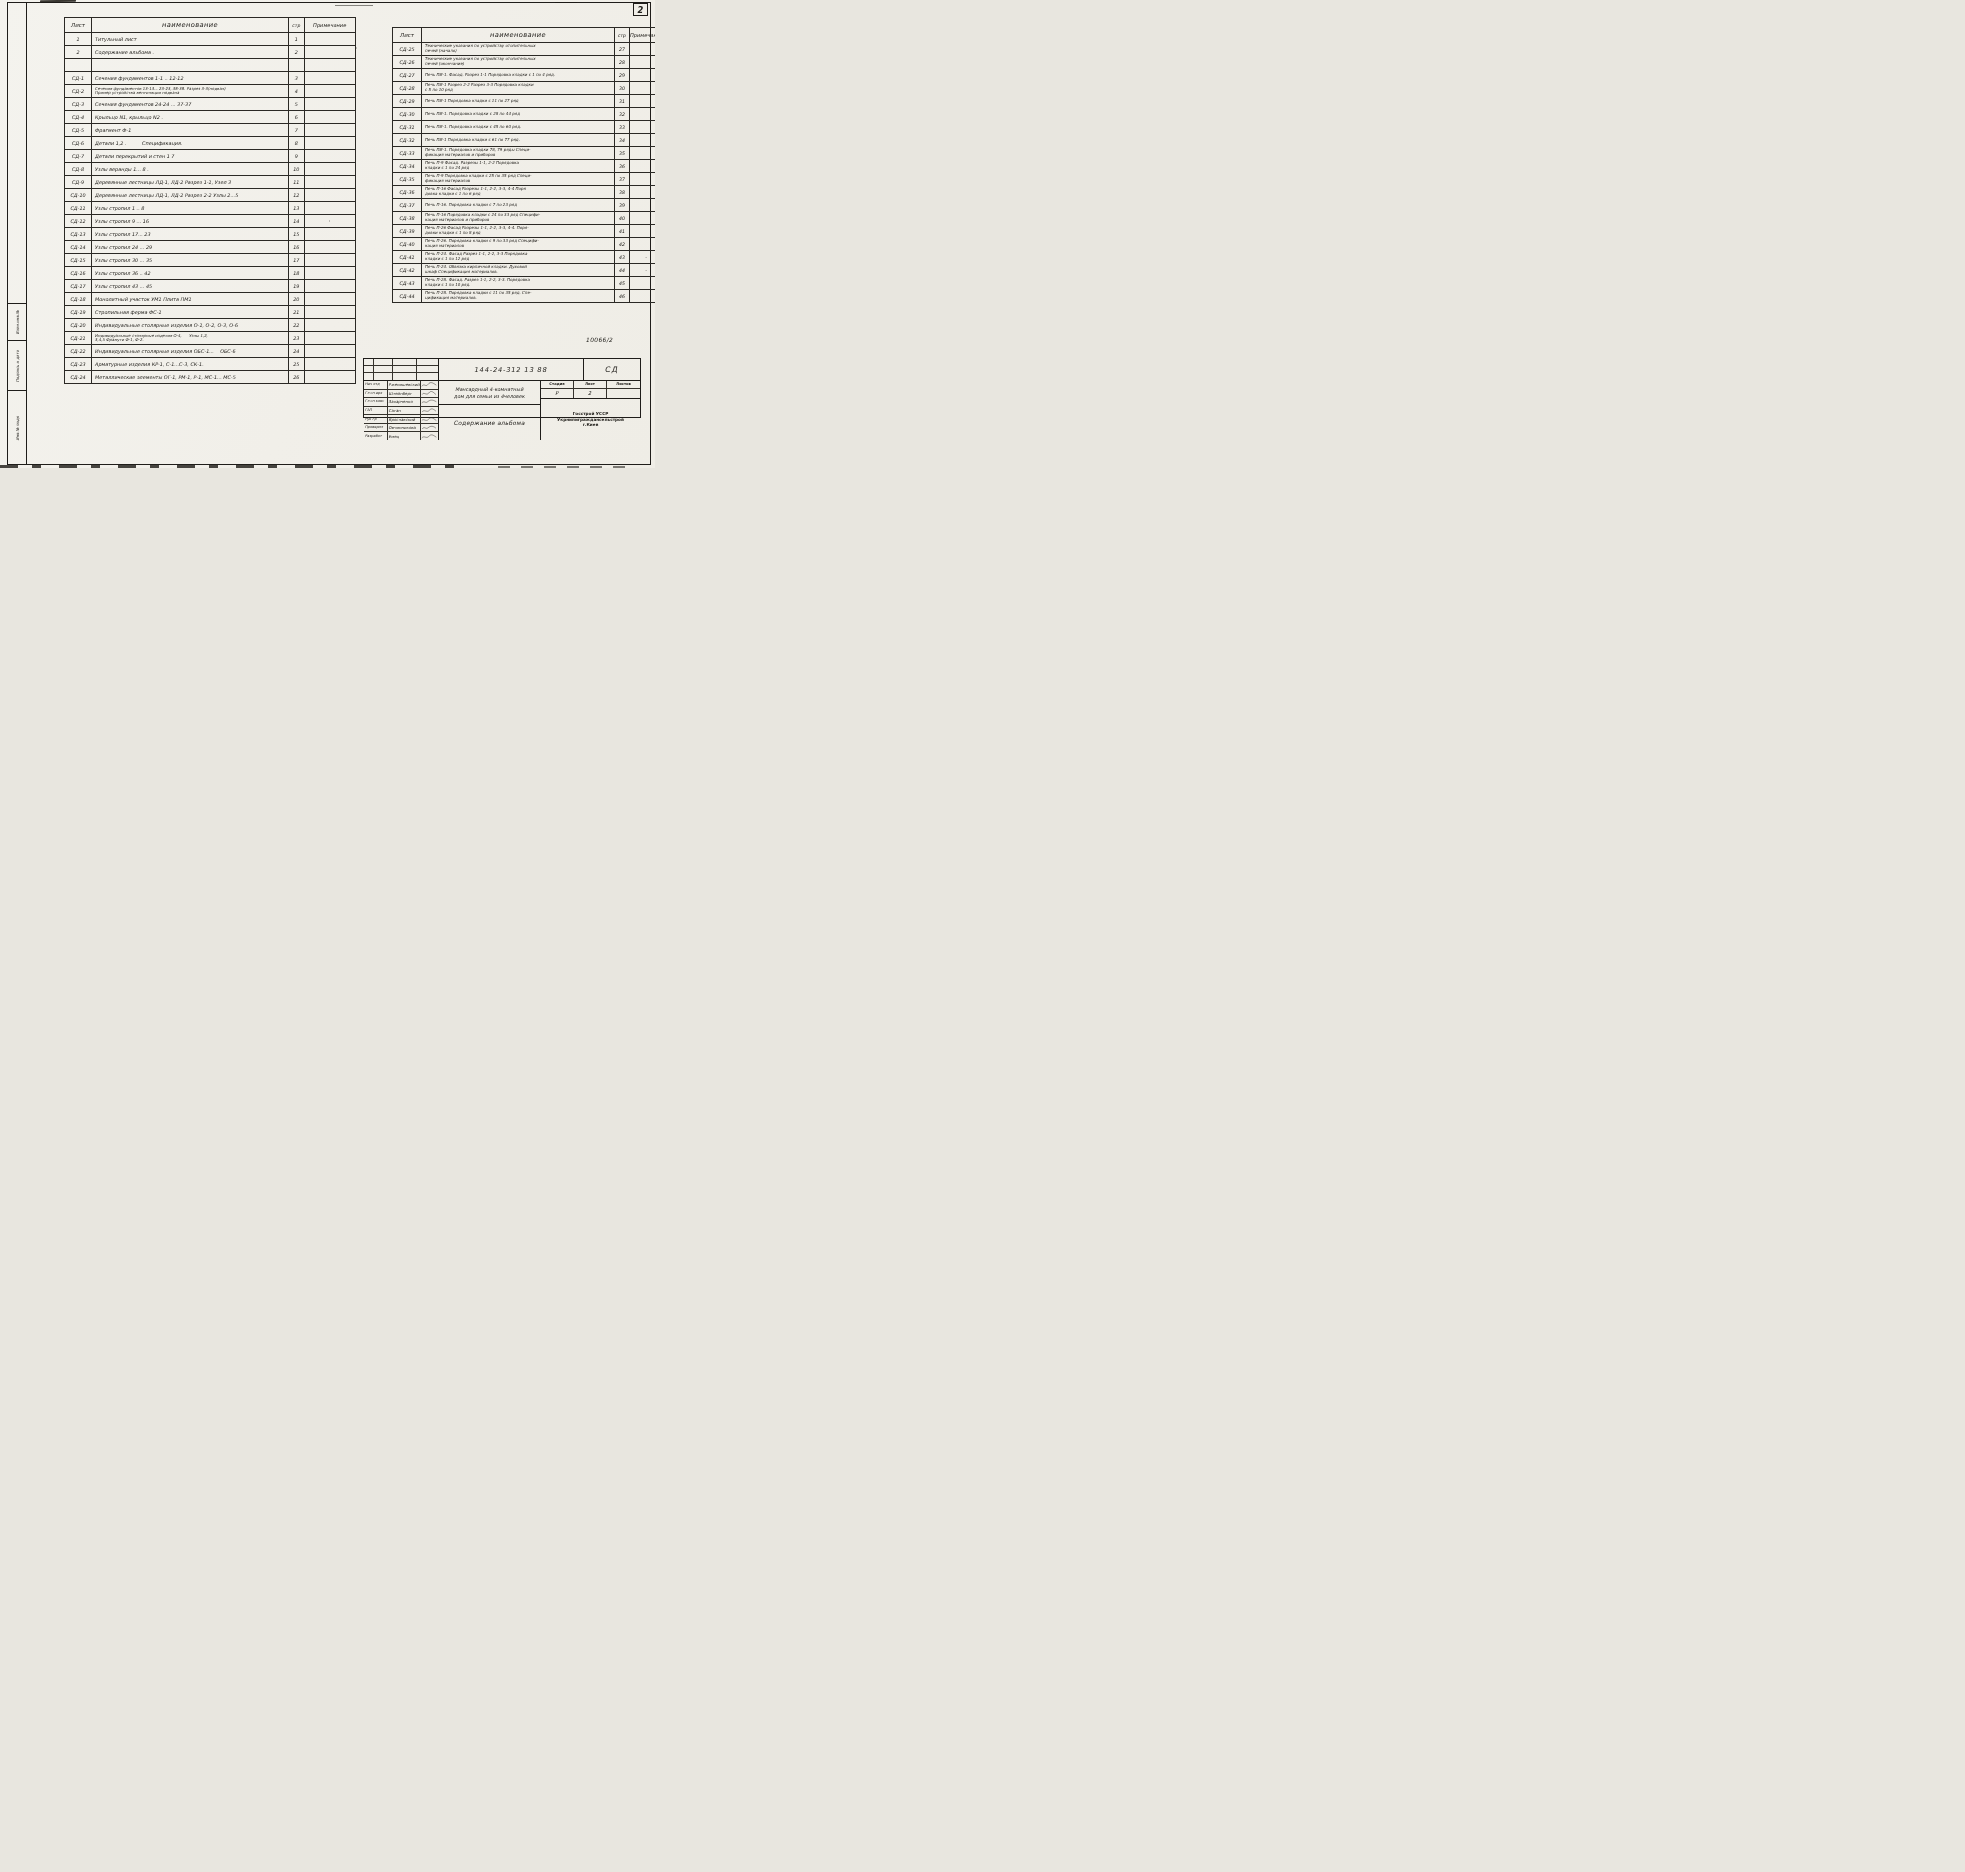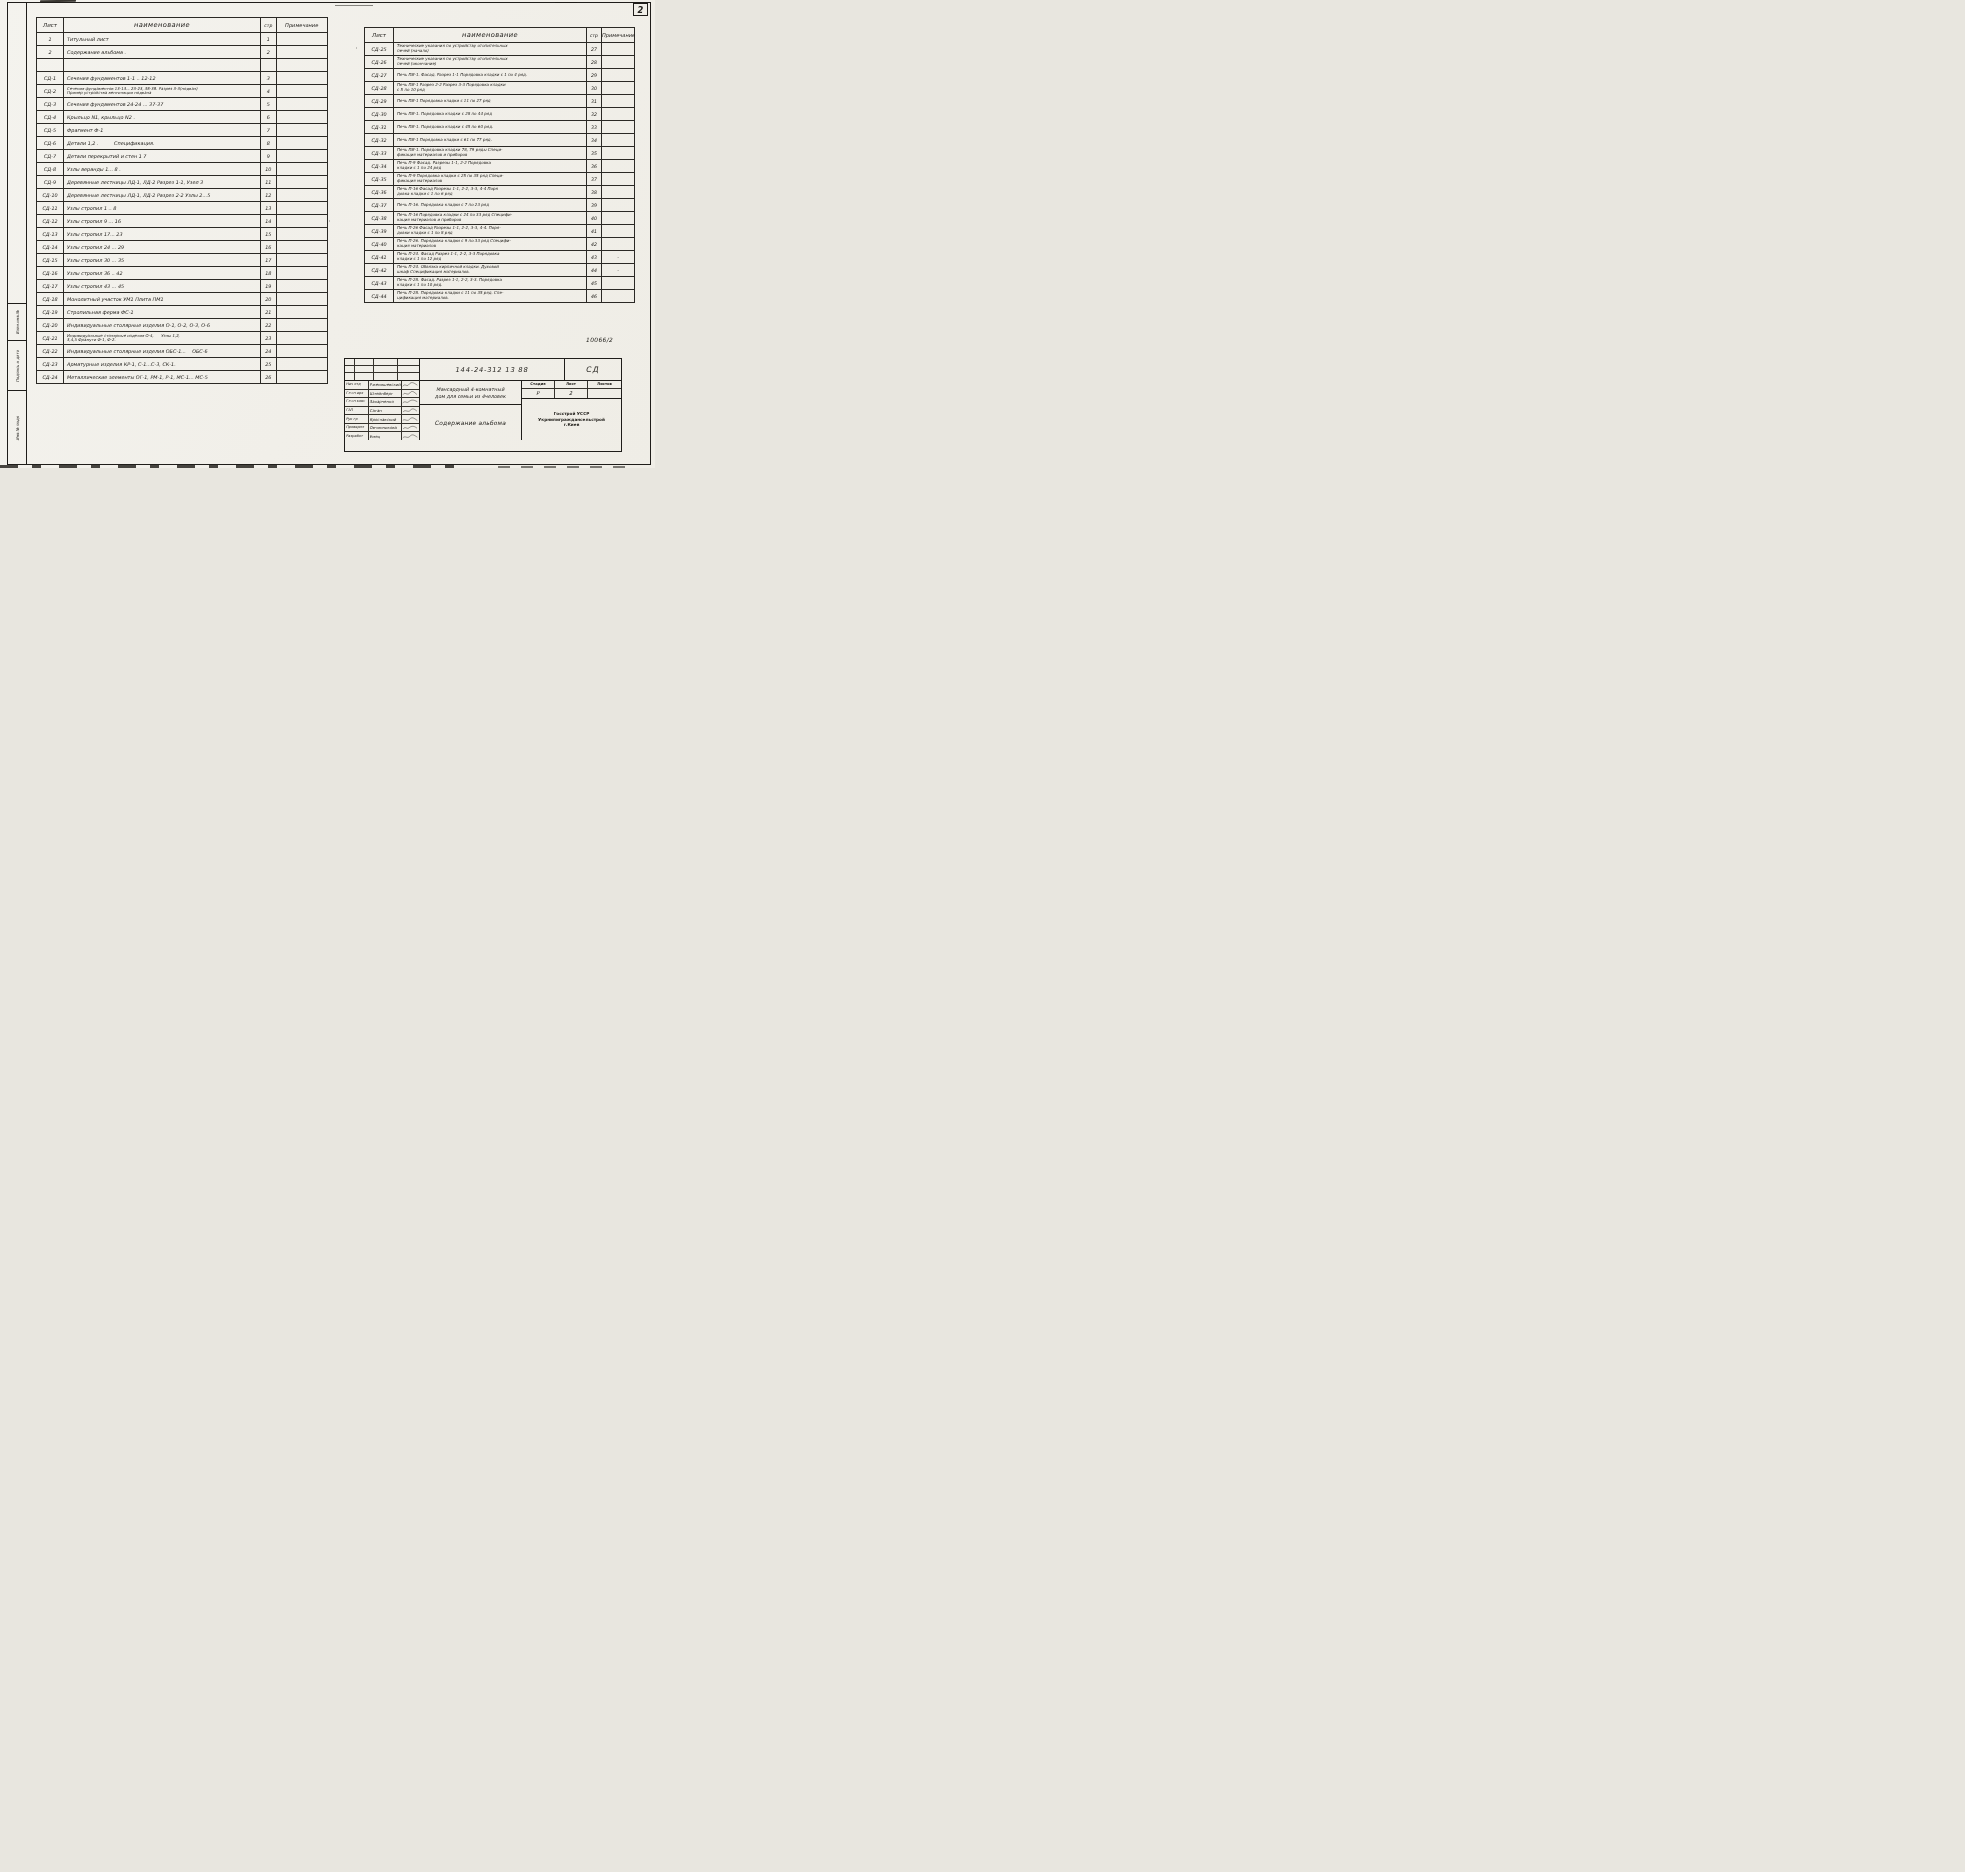--- a/index.html
+++ b/index.html
@@ -13,21 +13,21 @@
   
   .frame { position:absolute; left:7px; top:2.4px; width:644px; height:463px; border:1px solid #1f1d1a; }
   .margin-line { position:absolute; left:26px; top:2.4px; width:0.8px; height:463px; background:#1f1d1a; }
 
   
   .pagenum-box { position:absolute; left:633px; top:3.1px; width:15px; height:13.4px; border:1px solid #1f1d1a;
     display:flex; align-items:center; justify-content:center; font-size:8.3px; font-style:italic; font-weight:bold; }
 
   
   table.toc { position:absolute; border-collapse:collapse; table-layout:fixed; font-style:italic; background:transparent; }
-  table.toc { border:1px solid #24221e; }
+  table.toc { border:1px solid #24221e;margin-left:28px; }
   table.toc th, table.toc td { border:0.7px solid #2b2925; vertical-align:middle; }
   table.toc thead tr { height:15px; }
   table.toc tbody tr { height:13px; }
   th { font-weight:normal; }
   th.col-sheet { font-size:5.5px; }
   th.col-name  { font-size:6.7px; text-align:center; letter-spacing:0.4px; }
   th.col-page  { font-size:4.5px; }
   th.col-note  { font-size:5.1px; }
   td.col-sheet { text-align:center; font-size:4.9px; white-space:nowrap; }
   td.col-name  { text-align:left; padding:0.4px 3.1px; font-size:4.9px; line-height:1.12; white-space:pre-line; overflow:hidden; }
@@ -46,21 +46,21 @@
   #right-table .col-name  { width:193px; }
   #right-table .col-page  { width:15px; }
   #right-table .col-note  { width:33px; }
   #right-table td.col-name { font-size:4px; line-height:1.15; }
   #right-table td.col-page { font-size:4.7px; }
 
   
   .doc-number { position:absolute; left:586px; top:337px; font-size:5.9px; font-style:italic; letter-spacing:0.4px; }
 
   
-  .stamp { position:absolute; left:344px; top:358px; width:278px; height:94px; border:1px solid #1f1d1a; font-style:italic; }
+  .stamp { position:absolute; left:363px; top:358px; width:278px; height:60px; border:1px solid #1f1d1a; font-style:italic; }
   .stamp-row1 { display:flex; height:22px; border-bottom:0.8px solid #1f1d1a; }
   .rev-grid { width:75px; border-right:0.8px solid #1f1d1a; display:grid;
     grid-template-columns:10.2px 19px 23.6px 1fr; grid-template-rows:1fr 1fr 1fr; }
   .rev-cell { border-right:0.5px solid #35322c; border-bottom:0.5px solid #35322c; }
   .rev-cell:nth-child(4n) { border-right:none; }
   .rev-cell:nth-child(n+9) { border-bottom:none; }
   .code-cell { width:145px; border-right:0.8px solid #1f1d1a; display:flex; align-items:center; justify-content:center;
     font-size:6.7px; letter-spacing:0.8px; }
   .album-cell { flex:1; display:flex; align-items:center; justify-content:center; font-size:7.5px; letter-spacing:1.2px; }
 

